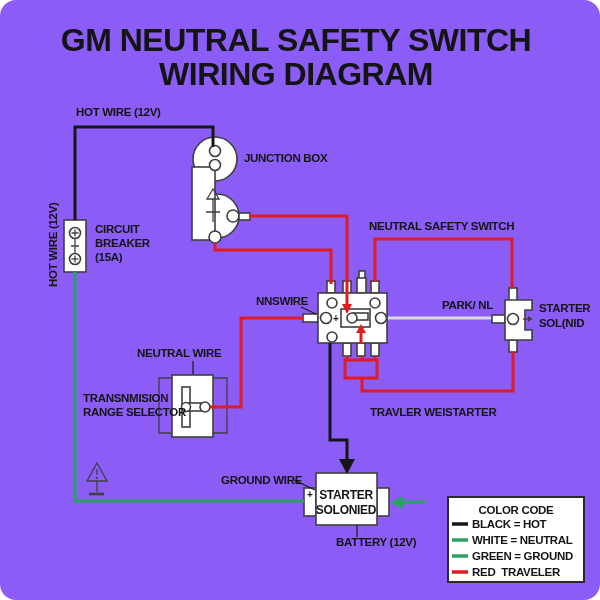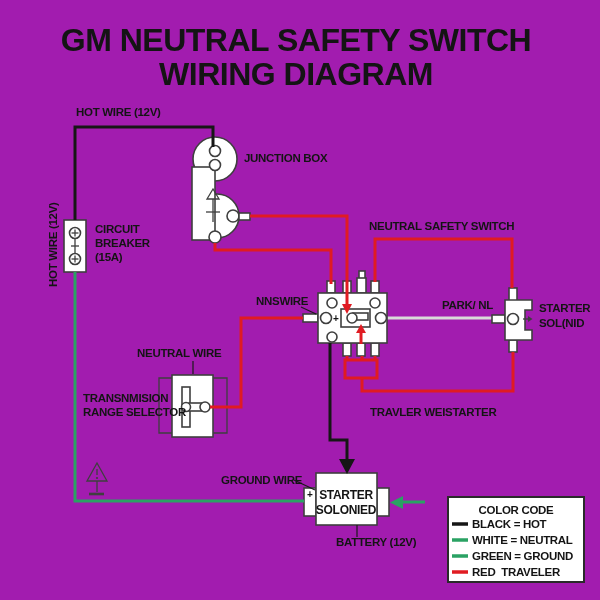--- a/index.html
+++ b/index.html
@@ -1,17 +1,17 @@
 <!DOCTYPE html>
 <html><head>
 <meta charset="utf-8">
 <style>
   html,body{margin:0;padding:0;background:#ffffff;}
-  .stage{width:600px;height:600px;position:relative;background:#a21caf;overflow:hidden;
-         font-family:"Liberation Sans", sans-serif;}
+  .stage{width:600px;height:600px;position:relative;background:#8b5cf6;overflow:hidden;
+         font-family:"Liberation Sans", sans-serif;border-radius:16px;}
   svg text{font-family:"Liberation Sans", sans-serif; fill:#141414;}
   .title-t{font-size:32px;font-weight:bold;letter-spacing:-0.5px;}
   .lbl{font-size:11.5px;font-weight:bold;letter-spacing:-0.3px;}
   .lbl-big{font-size:12px;font-weight:bold;letter-spacing:-0.3px;}
   .legend-t{font-size:11.5px;font-weight:bold;letter-spacing:-0.3px;white-space:pre;}
   .plus-t{font-size:10px;font-weight:bold;}
   .comp{stroke:#3f3f3f;stroke-width:1.6;fill:#ffffff;}
   .comp-thin{stroke:#3f3f3f;stroke-width:1.3;fill:none;}
   .pointer{stroke:#1a1a1a;stroke-width:1.2;fill:none;}
 </style>

